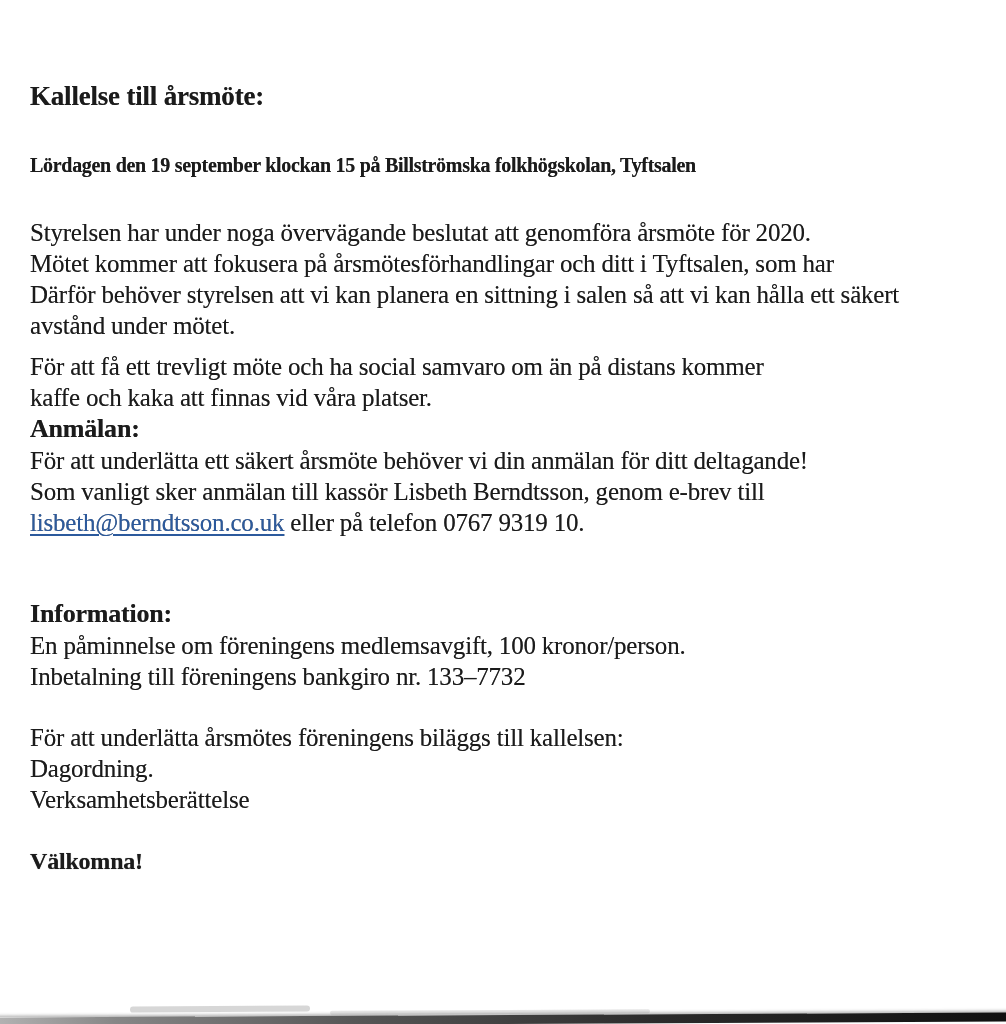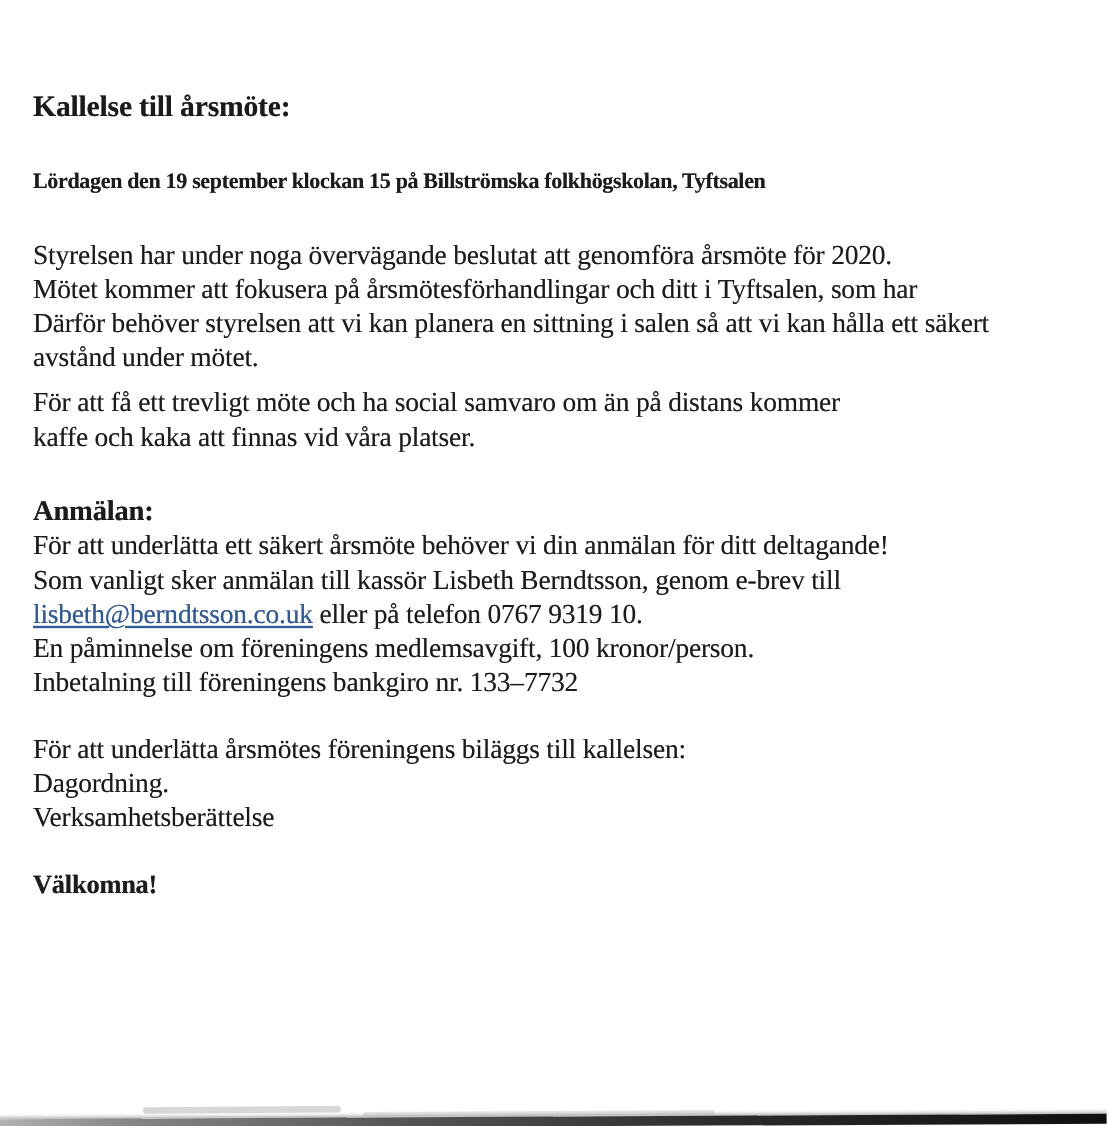--- a/index.html
+++ b/index.html
@@ -53,21 +53,21 @@
   .p-intro   { margin-top: 36px; }
   .p-social  { margin-top: 10px; }
   .sec-heading {
     font-size: 26px;
     line-height: 32px;
     font-weight: bold;
     letter-spacing: -0.2px;
     white-space: nowrap;
     text-shadow: 0 0 0.6px rgba(0,0,0,0.6);
   }
-  .anmalan-heading     { margin-top: 36px; }
+  .anmalan-heading     { }
   .information-heading { margin-top: 60px; }
   .p-attachments       { margin-top: 30px; }
   .closing {
     margin-top: 28px;
     font-size: 24px;
     line-height: 36px;
     font-weight: bold;
     letter-spacing: -0.2px;
     white-space: nowrap;
     text-shadow: 0 0 0.7px rgba(0,0,0,0.65);
@@ -140,20 +140,21 @@
 
   <div class="sec-heading anmalan-heading">Anmälan:</div>
   <div>
     <div class="line">För att underlätta ett säkert årsmöte behöver vi din anmälan för ditt deltagande!</div>
     <div class="line">Som vanligt sker anmälan till kassör Lisbeth Berndtsson, genom e-brev till</div>
     <div class="line">
       <a class="email-link">lisbeth@berndtsson.co.uk</a><span> eller på telefon 0767 9319 10.</span>
     </div>
   </div>
 
+  <div class="sec-heading information-heading">Information:</div>
   <div>
     <div class="line">En påminnelse om föreningens medlemsavgift, 100 kronor/person.</div>
     <div class="line">Inbetalning till föreningens bankgiro nr. 133–7732</div>
   </div>
 
   <div class="p-attachments">
     <div class="line">För att underlätta årsmötes föreningens biläggs till kallelsen:</div>
     <div class="line">Dagordning.</div>
     <div class="line">Verksamhetsberättelse</div>
   </div>

